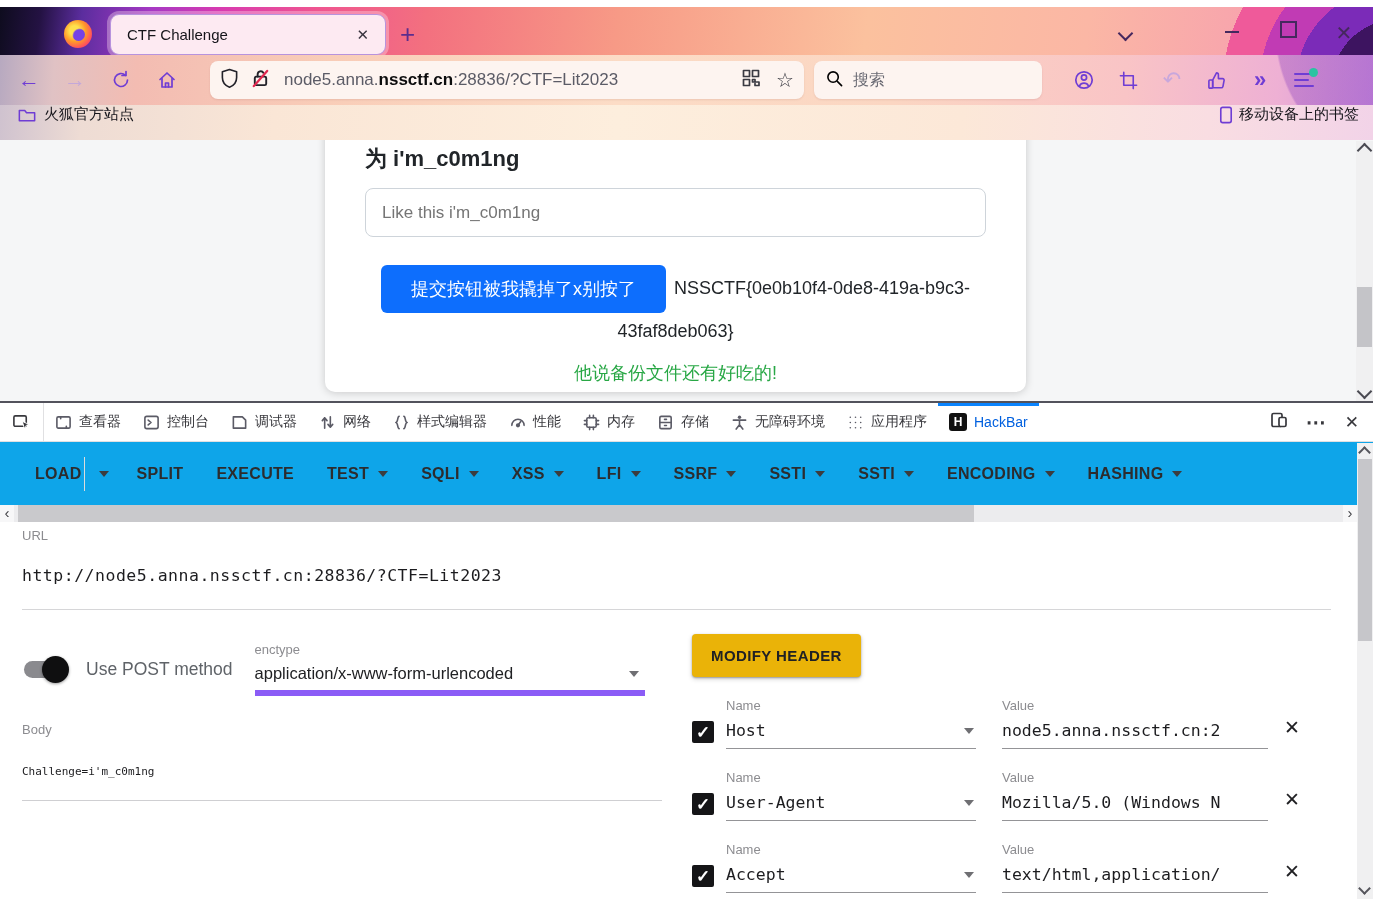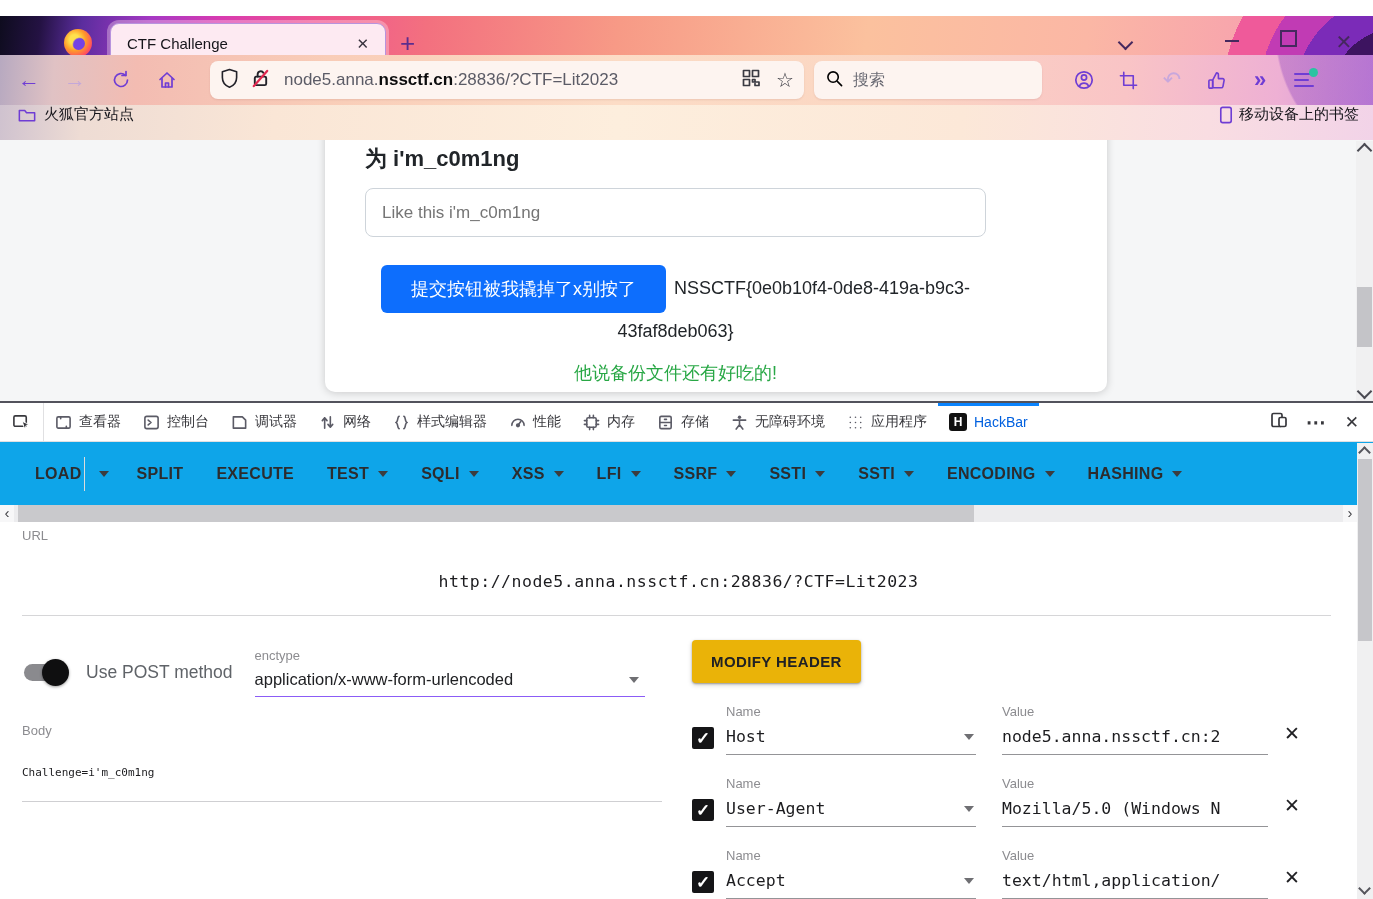--- a/index.html
+++ b/index.html
@@ -1,21 +1,21 @@
 <!DOCTYPE html>
 <html><head>
 <meta charset="utf-8">
 <style>
   * { margin:0; padding:0; box-sizing:border-box; }
   html,body { width:1373px; height:899px; overflow:hidden; background:#fff;
     font-family:"Liberation Sans", sans-serif; }
   .window { position:relative; width:1373px; height:899px; overflow:hidden; }
 
   
-  .titlebar { position:absolute; left:0; top:16px; width:100%; height:55px;
+  .titlebar { position:absolute; left:0; top:7px; width:100%; height:55px;
     background:
       radial-gradient(260px 240px at 102% 135%, #3d1460 0 26%, #7b2bb8 26% 40%, #c13bb4 40% 54%, #ef5a9a 54% 68%, rgba(243,112,127,0) 68%),
       linear-gradient(97deg, #0e0c1e 0%, #241243 3%, #5b2d9e 6%, #a639c4 11%, #d83bb0 16%, #ef5590 23%, #f3707f 31%, #f79a86 45%, #fbc19e 63%, #fbb7a5 79%, #f7a2ae 92%, #f29bb4 100%);
   }
   .ff-logo { position:absolute; left:64px; top:13px; width:28px; height:28px; border-radius:50%;
     background: radial-gradient(circle at 38% 38%, #ffe14d 0 20%, #ff9a2a 45%, #ff4f5e 72%, #c2228f 100%); }
   .ff-logo::after { content:''; position:absolute; left:8px; top:8px; width:13px; height:13px; border-radius:50%;
     background: radial-gradient(circle at 60% 60%, #7542e5 0 55%, rgba(255,154,42,0) 70%); }
   .tab { position:absolute; left:110px; top:7px; width:276px; height:41px;
     background:#fdeaf2; border:1px solid #b793dd; border-radius:9px;
@@ -63,21 +63,21 @@
   .bookmarks { position:absolute; left:0; top:105px; width:100%; height:35px;
     background: linear-gradient(94deg, #cfc2cf 0%, #eedcd4 6%, #fae6d6 20%, #fdeedd 45%, #fce8d8 70%, #f9dde2 88%, #f2d3e8 100%);
     display:flex; align-items:flex-start; font-size:15px; color:#15141a; }
   .bm-left { display:flex; align-items:center; gap:8px; margin-left:18px; }
   .bm-right { display:flex; align-items:center; gap:6px; margin-left:auto; margin-right:14px; }
   .bm-ico { color:#6f3dd4; display:flex; }
 
   
   .content { position:absolute; left:0; top:140px; width:100%; height:263px; background:#f5f6f7;
     overflow:hidden; border-bottom:2px solid #52525c; }
-  .card { position:absolute; left:325px; top:-28px; width:782px; bottom:9px; background:#fff;
+  .card { position:absolute; left:325px; top:-28px; width:701px; bottom:9px; background:#fff;
     border-radius:10px; box-shadow:0 1px 8px rgba(0,0,0,.18); padding:32px 40px 0 40px; }
   .page-heading { font-size:22px; font-weight:700; color:#212529; }
   .page-input { margin-top:14px; width:621px; height:49px; border:1px solid #ced4da; border-radius:8px;
     font-size:17px; color:#757575; display:flex; align-items:center; padding:0 16px; background:#fff; }
   .submit-zone { margin-top:28px; width:621px; text-align:center; font-size:18px; color:#212529; line-height:36px; }
   .submit-btn { display:inline-block; vertical-align:middle; background:#0d6efd; color:#fff; font-size:18px;
     border:none; border-radius:6px; padding:12px 30px; margin-right:8px; font-family:"Liberation Sans",sans-serif; }
   .hint-green { margin-top:12px; width:621px; text-align:center; font-size:18px; color:#28a745; }
 
   
@@ -114,31 +114,31 @@
   
   .h-scroll { position:absolute; left:0; top:102px; right:16px; height:17px; background:#f7f7f8; }
   .h-track { position:absolute; left:14px; right:14px; top:0; bottom:0; background:#ececee; }
   .h-thumb { position:absolute; left:18px; width:956px; top:0; bottom:0; background:#c9c9cc; }
   .h-arr { position:absolute; top:0; height:17px; width:14px; color:#3f3f44; font-size:15px; line-height:16px; text-align:center; }
 
   
   .hb-panel { position:absolute; left:0; top:119px; right:16px; bottom:0; padding:6px 22px 0 22px; overflow:hidden; }
   .f-label { font-size:13px; color:#8c8c90; }
   .mono { font-family:"DejaVu Sans Mono","Liberation Mono",monospace; color:#1c1c1f; }
-  .url-value { margin-top:29px; font-size:16.5px; letter-spacing:.5px;text-align:center; }
+  .url-value { margin-top:23px; font-size:16.5px; letter-spacing:.5px; }
   .panel-divider { margin-top:24px; border-bottom:1px solid #d6d6d8; width:1309px; }
   .hb-cols { display:flex; margin-top:24px; }
   .hb-left { width:640px; flex:0 0 auto; }
   .post-row { display:flex; align-items:center; margin-top:8px; }
   .switch { position:relative; width:42px; height:17px; border-radius:9px; background:#8a8a8e; margin:0 20px 0 2px; flex:0 0 auto; }
   .switch .knob { position:absolute; right:-3px; top:-5px; width:27px; height:27px; border-radius:50%; background:#0f0f10;
     box-shadow:0 1px 3px rgba(0,0,0,.4); }
   .post-label { font-size:17.5px; color:#5f6368; }
   .enctype { margin-left:22px; width:390px; }
-  .sel-row { display:flex; align-items:center; justify-content:space-between; border-bottom:1px solid #8b5cf6;
+  .sel-row { display:flex; align-items:center; justify-content:space-between; border-bottom:6px solid #8b5cf6;
     padding:4px 6px 7px 0; margin-top:3px; }
   .sel-val { font-size:16.5px; color:#202124; }
   .body-sec { margin-top:26px; }
   .body-value { margin-top:28px; font-size:11px; }
   .body-divider { margin-top:22px; border-bottom:1px solid #cfcfd2; width:640px; }
 
   .hb-right { margin-left:30px; flex:1; }
   .modify-btn { display:inline-block; background:#eab308; border:none; border-radius:4px; padding:13px 19px;
     font-size:15px; font-weight:700; letter-spacing:.4px; color:#202124;
     box-shadow:0 1px 2px rgba(0,0,0,.3), 0 2px 5px rgba(0,0,0,.18); font-family:"Liberation Sans",sans-serif; }

